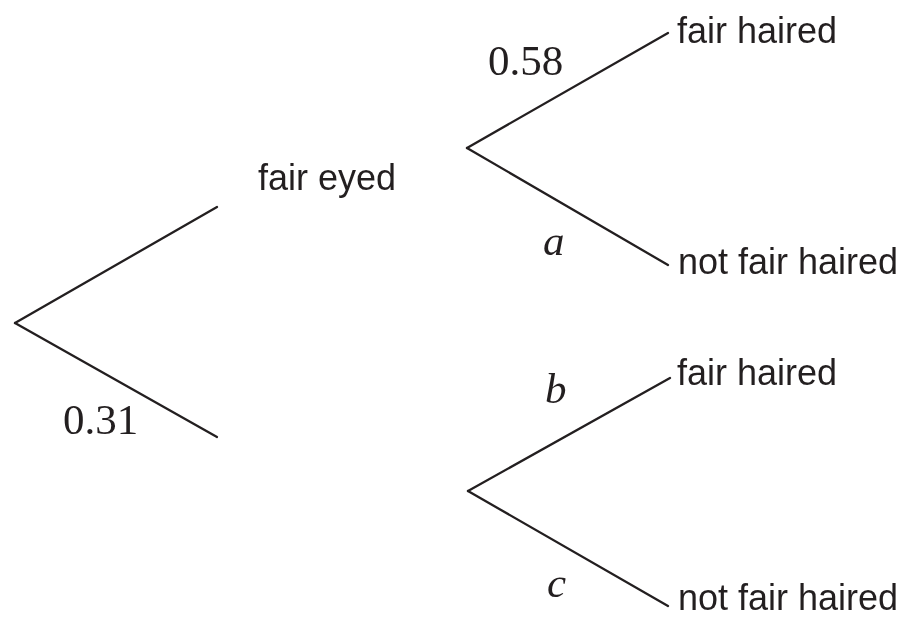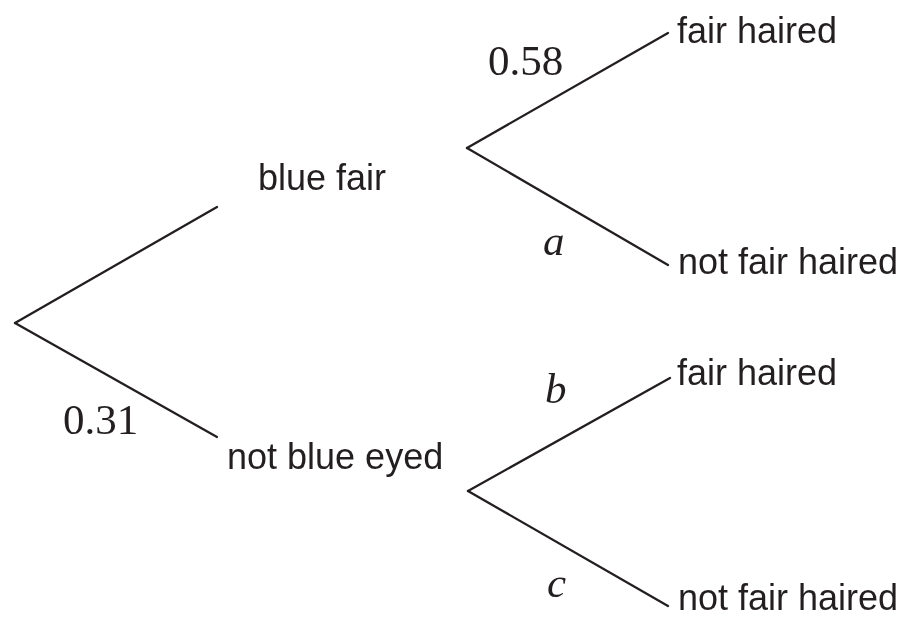--- a/index.html
+++ b/index.html
@@ -49,22 +49,21 @@
     <line x1="15" y1="323" x2="217" y2="207"></line>
     <line x1="15" y1="323" x2="217" y2="437"></line>
     <line x1="467" y1="148" x2="668" y2="33"></line>
     <line x1="467" y1="148" x2="668" y2="265"></line>
     <line x1="468" y1="491" x2="670" y2="378"></line>
     <line x1="468" y1="491" x2="668" y2="606"></line>
   </svg>
 
   <span class="lbl prob" style="left:63px;  top:398px;">0.31</span>
 
-  <span class="lbl outcome" style="left:258px; top:160px;">blue fair</span>
-  <span class="lbl outcome" style="left:227px; top:439px;">not blue eyed</span>
+  <span class="lbl outcome" style="left:258px; top:160px;">fair eyed</span>
 
   <span class="lbl prob" style="left:488px; top:39px;">0.58</span>
   <span class="lbl outcome" style="left:677px; top:13px;">fair haired</span>
 
   <span class="lbl prob var" style="left:543px; top:219px;">a</span>
   <span class="lbl outcome" style="left:678px; top:244px;">not fair haired</span>
 
   <span class="lbl prob var" style="left:545px; top:367px;">b</span>
   <span class="lbl outcome" style="left:677px; top:355px;">fair haired</span>
 

